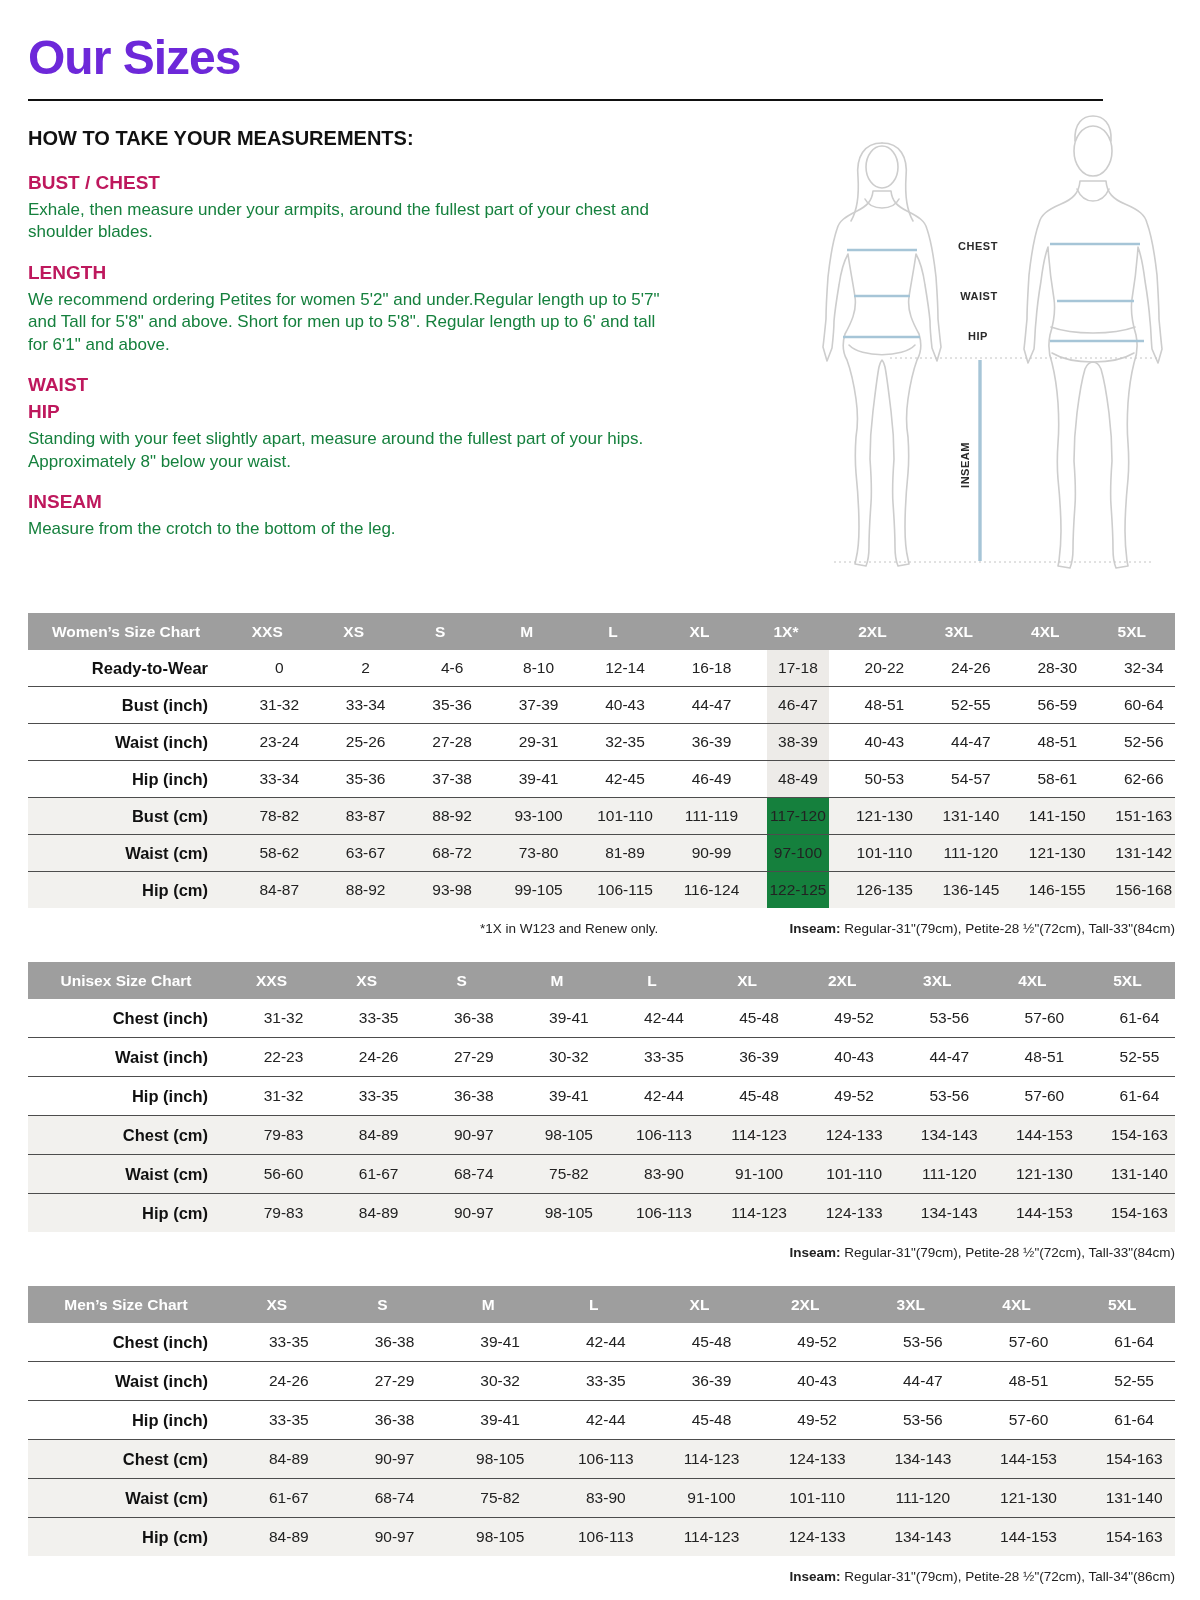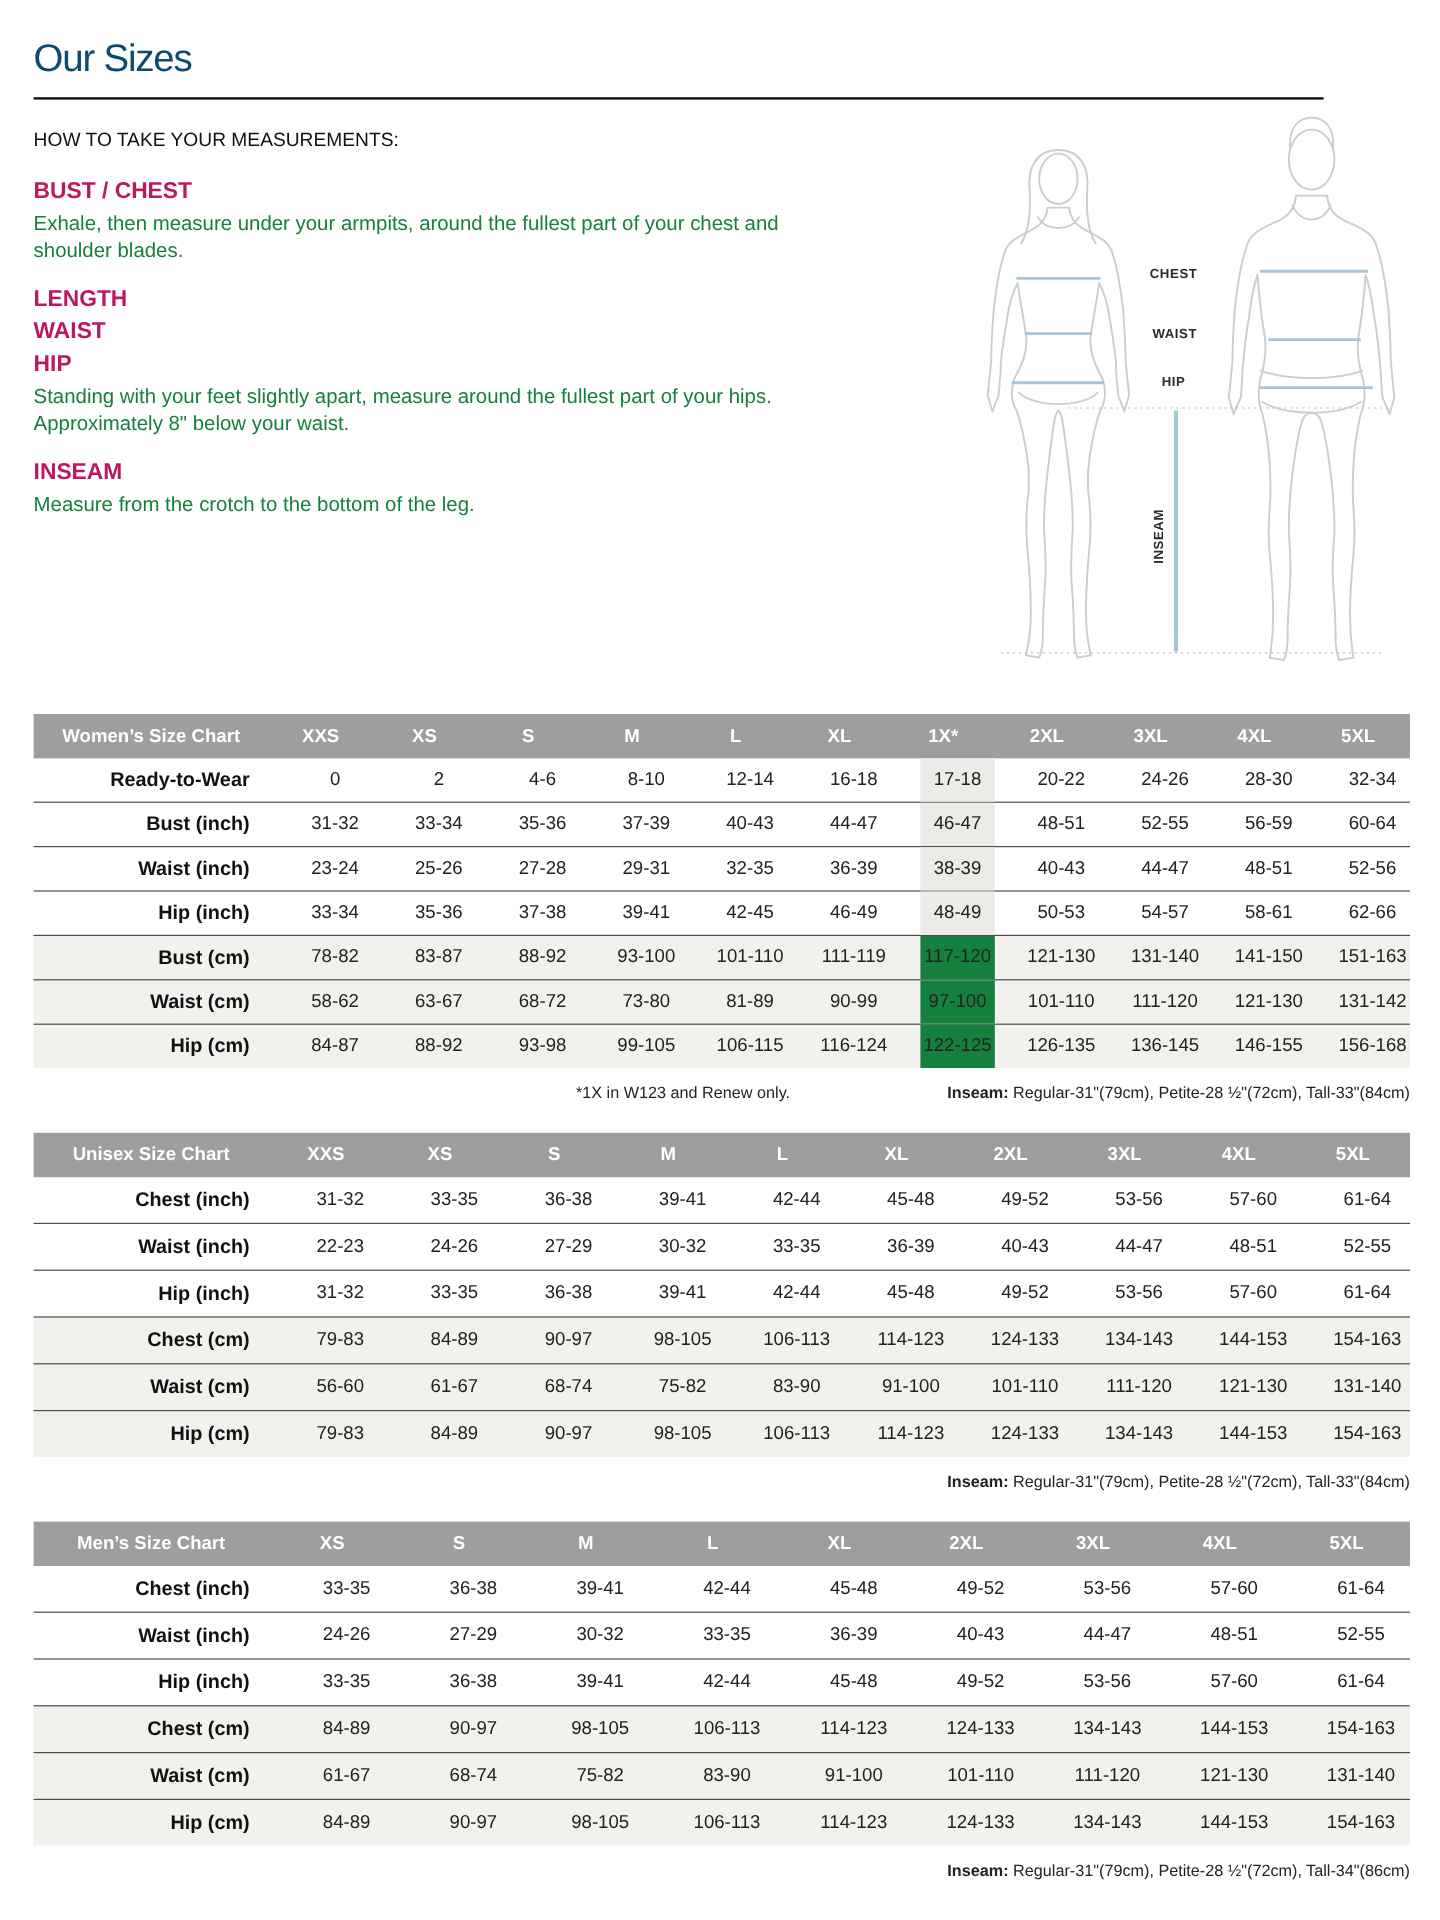--- a/index.html
+++ b/index.html
@@ -1,24 +1,24 @@
 <!DOCTYPE html>
 <html><head>
 <meta charset="utf-8">
 <style>
   html,body{margin:0;padding:0;background:#ffffff;color:#1c1c1c;
     font-family:"Liberation Sans",sans-serif;}
   .page{width:1200px;min-height:1600px;box-sizing:border-box;padding:24px 25px 20px 28px;}
   
-  .title{font-size:32px;font-weight:normal;letter-spacing:-1px;margin:6px 0 14px 0;color:#0c4a6e;}
+  .title{font-size:48px;font-weight:bold;letter-spacing:-1px;margin:6px 0 14px 0;color:#6d28d9;}
   .rule{height:0;border-top:2.5px solid #111;width:1075px;margin:0 0 24px 0;}
   
   .content-row{display:flex;align-items:flex-start;}
   .instructions{width:742px;}
-  .how-heading{font-size:16px;font-weight:normal;margin:2px 0 22px 0;color:#111;}
+  .how-heading{font-size:20px;font-weight:bold;margin:2px 0 22px 0;color:#111;}
   .sec-title{font-size:19px;font-weight:bold;margin:0 0 5px 0;color:#be185d;}
   .sec-body{font-size:17px;line-height:1.32;margin:0 0 18px 0;color:#15803d;max-width:650px;}
   .figure-wrap{flex:1;margin-top:-12px;display:flex;justify-content:flex-end;}
   
   .tables{margin-top:30px;}
   .table-block{margin-bottom:26px;}
   .t-head{display:grid;background:#9e9e9e;color:#ffffff;font-weight:bold;
     font-size:15.5px;height:37px;align-items:center;}
   .t-head .t-title{text-align:center;}
   .t-head .t-col{text-align:center;}
@@ -50,20 +50,21 @@
   <div class="content-row">
     <div class="instructions">
       <div class="how-heading">HOW TO TAKE YOUR MEASUREMENTS:</div>
 
       <div>
         <div class="sec-title">BUST / CHEST</div>
         <p class="sec-body">Exhale, then measure under your armpits, around the fullest part of your chest and shoulder blades.</p>
       </div>
       <div>
         <div class="sec-title">LENGTH</div>
+        <p class="sec-body">We recommend ordering Petites for women 5'2" and under.Regular length up to 5'7" and Tall for 5'8" and above. Short for men up to 5'8". Regular length up to 6' and tall for 6'1" and above.</p>
       </div>
       <div>
         <div class="sec-title">WAIST</div>
       </div>
       <div>
         <div class="sec-title">HIP</div>
         <p class="sec-body">Standing with your feet slightly apart, measure around the fullest part of your hips. Approximately 8" below your waist.</p>
       </div>
       <div>
         <div class="sec-title">INSEAM</div>

